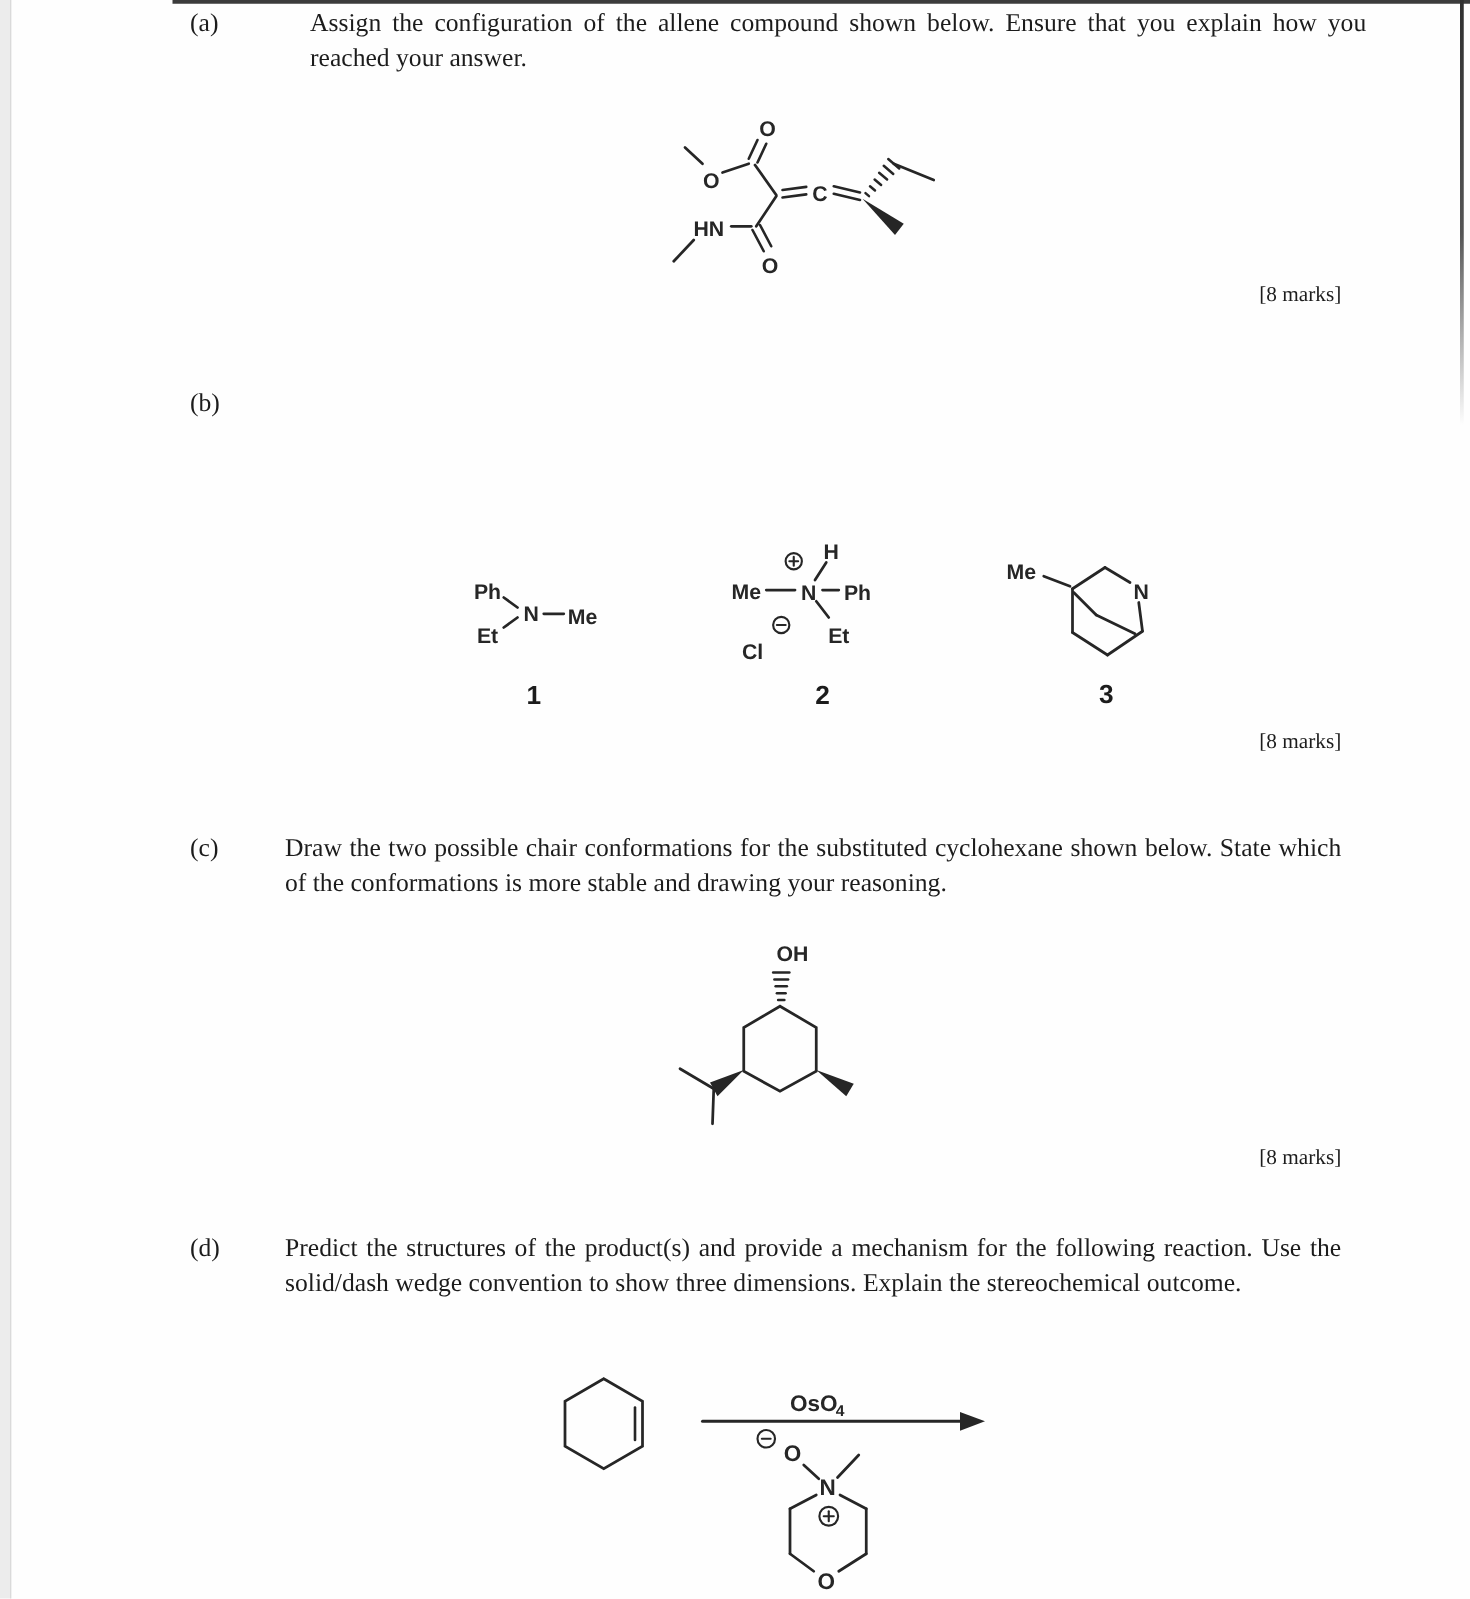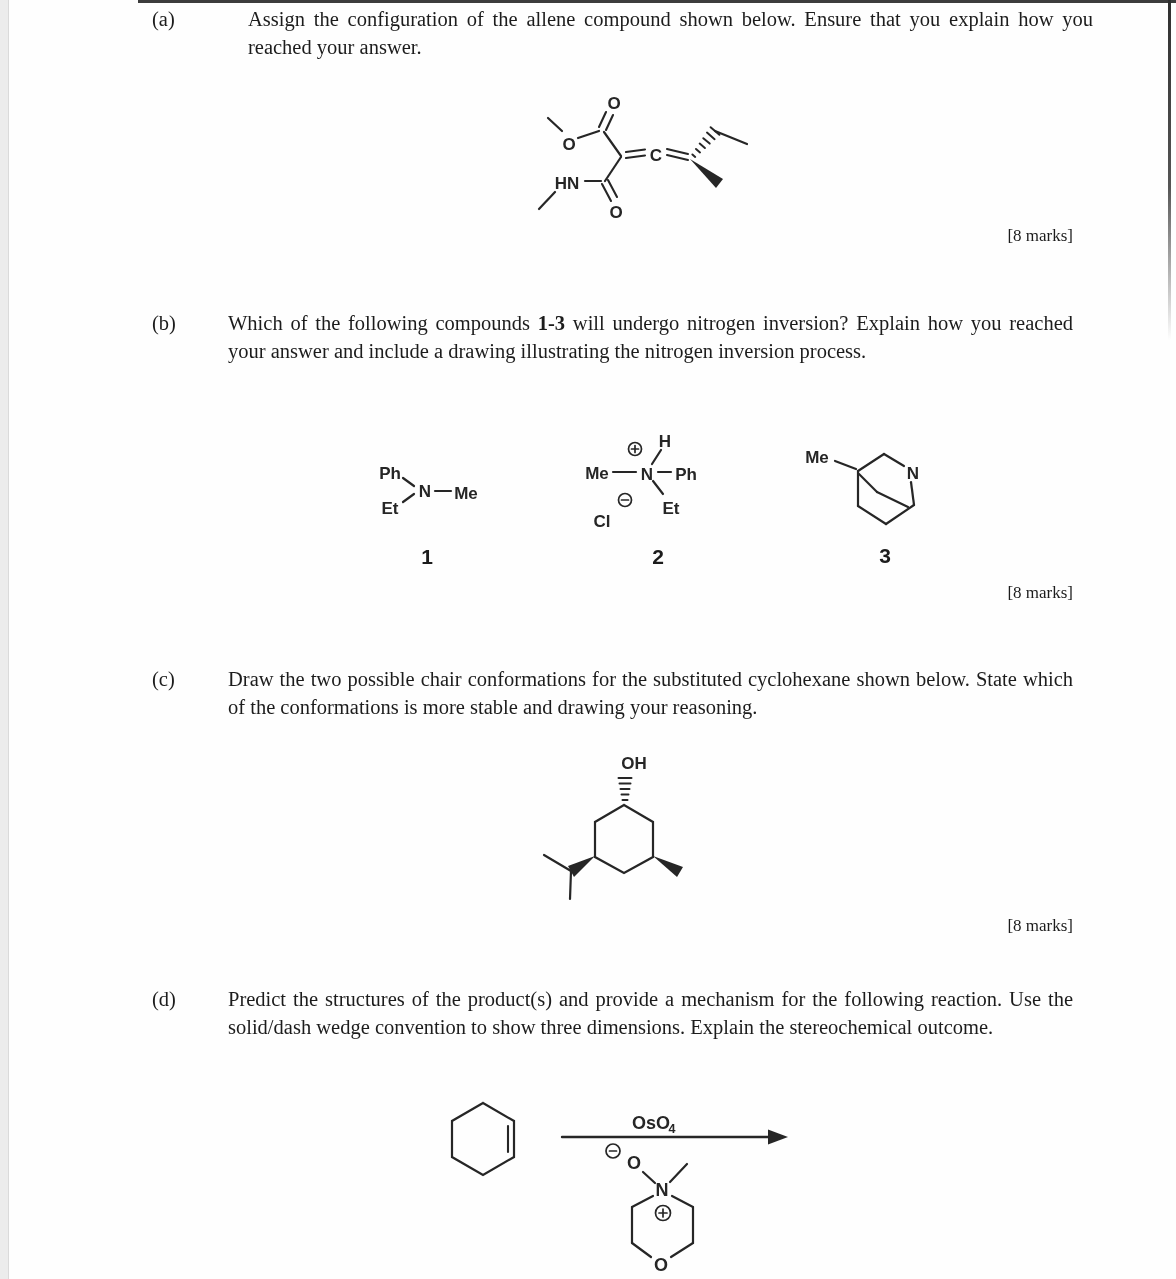--- a/index.html
+++ b/index.html
@@ -74,21 +74,20 @@
     <line class="dbl" x1="608" y1="180" x2="617" y2="197"></line>
     <text x="616" y="218">O</text>
     <line x1="585" y1="181" x2="601" y2="181"></line>
     <text x="567" y="189">HN</text>
     <line x1="555" y1="192" x2="539" y2="209"></line>
   </svg>
 
   <div class="abs marks" style="right:103px;top:226px;">[8 marks]</div>
 
   <div class="abs qlabel" style="left:152px;top:310px;">(b)</div>
-  <div class="abs qtext" style="left:228px;top:310px;"><span>Which of the following compounds </span><span class="b">1-3</span><span> will undergo nitrogen inversion? Explain how you reached your answer and include a drawing illustrating the nitrogen inversion process.</span></div>
 
   <svg class="abs" style="left:365px;top:455px;" width="125" height="70" viewBox="365 455 125 70">
     <text x="390" y="479">Ph</text>
     <text x="390" y="514">Et</text>
     <text x="425" y="497">N</text>
     <text x="466" y="499">Me</text>
     <line x1="403" y1="478" x2="414" y2="486"></line>
     <line x1="403" y1="502" x2="414" y2="494"></line>
     <line x1="435" y1="491" x2="451" y2="491"></line>
   </svg>

